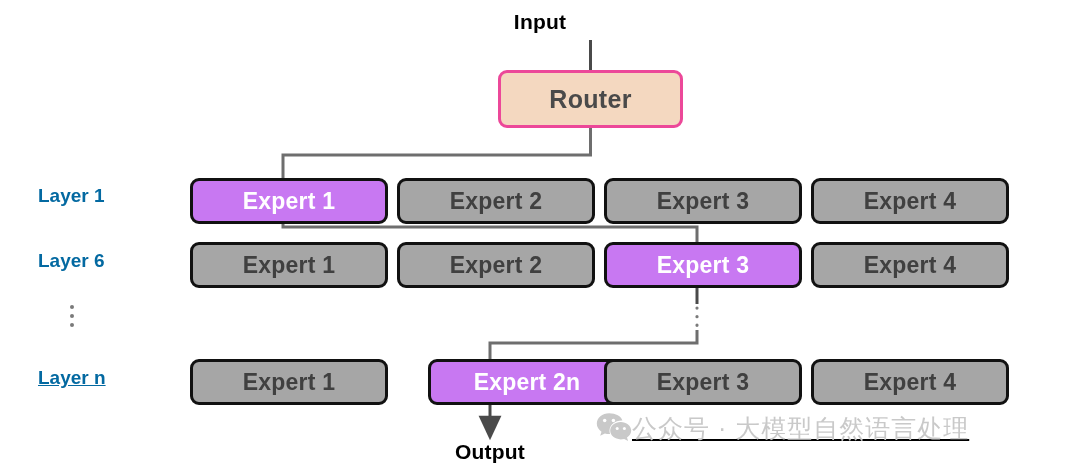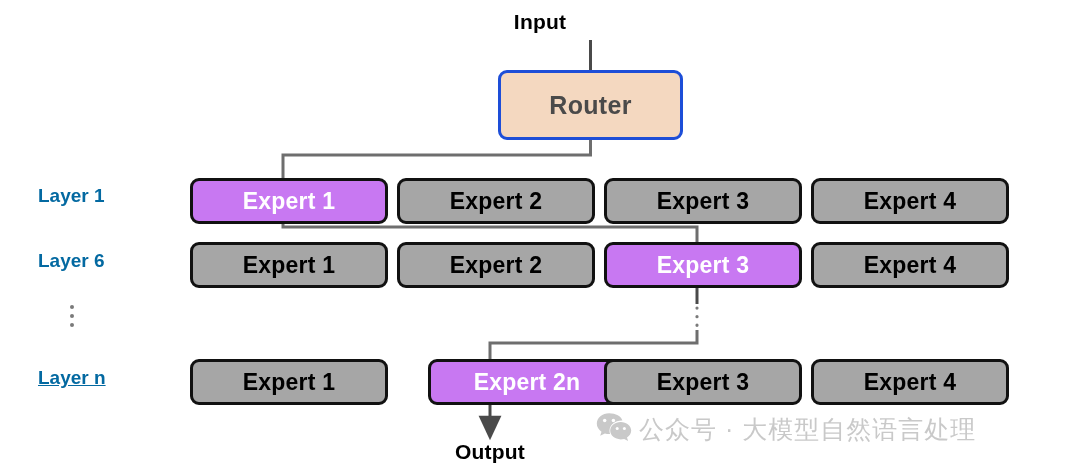--- a/index.html
+++ b/index.html
@@ -46,24 +46,24 @@
     white-space: nowrap;
     text-align: left;
   }
 
   
   #router-box {
     position: absolute;
     left: 498px;
     top: 70px;
     width: 185px;
-    height: 70px;
+    height: 58px;
     box-sizing: border-box;
     background: #f4d8c0;
-    border: 3px solid #1d4ed8;
+    border: 3px solid #ec4899;
     border-radius: 9px;
     display: flex;
     align-items: center;
     justify-content: center;
   }
   #router-box .txt {
     font-size: 25px;
     font-weight: bold;
     color: #4a4a4a;
     letter-spacing: 0.3px;
@@ -82,21 +82,21 @@
     justify-content: center;
   }
   .expert-box.inactive { background: #a6a6a6; }
   .expert-box.active   { background: #c878f2; }
   .expert-box .txt {
     font-size: 23px;
     font-weight: bold;
     letter-spacing: 0.2px;
     white-space: nowrap;
   }
-  .expert-box.inactive .txt { color: #000000; }
+  .expert-box.inactive .txt { color: #404040; }
   .expert-box.active   .txt { color: #ffffff; }
 
   
   #row-ellipsis {
     position: absolute;
     left: 70px;
     top: 305px;
     display: flex;
     flex-direction: column;
     gap: 5px;
@@ -109,22 +109,23 @@
     border-radius: 50%;
     background: #7a7a7a;
   }
 
   
   #watermark {
     position: absolute;
     left: 596px;
     top: 412px;
     display: flex;
-    align-items: flex-end;
-    gap: 7px;
+    align-items: flex-start;
+    gap: 0;
+    text-decoration: underline;
   }
   #watermark .wm-text {
     font-size: 25px;
     color: #c9c9c9;
     white-space: nowrap;
     letter-spacing: 1px;
   }
 </style>
 </head>
 <body>

